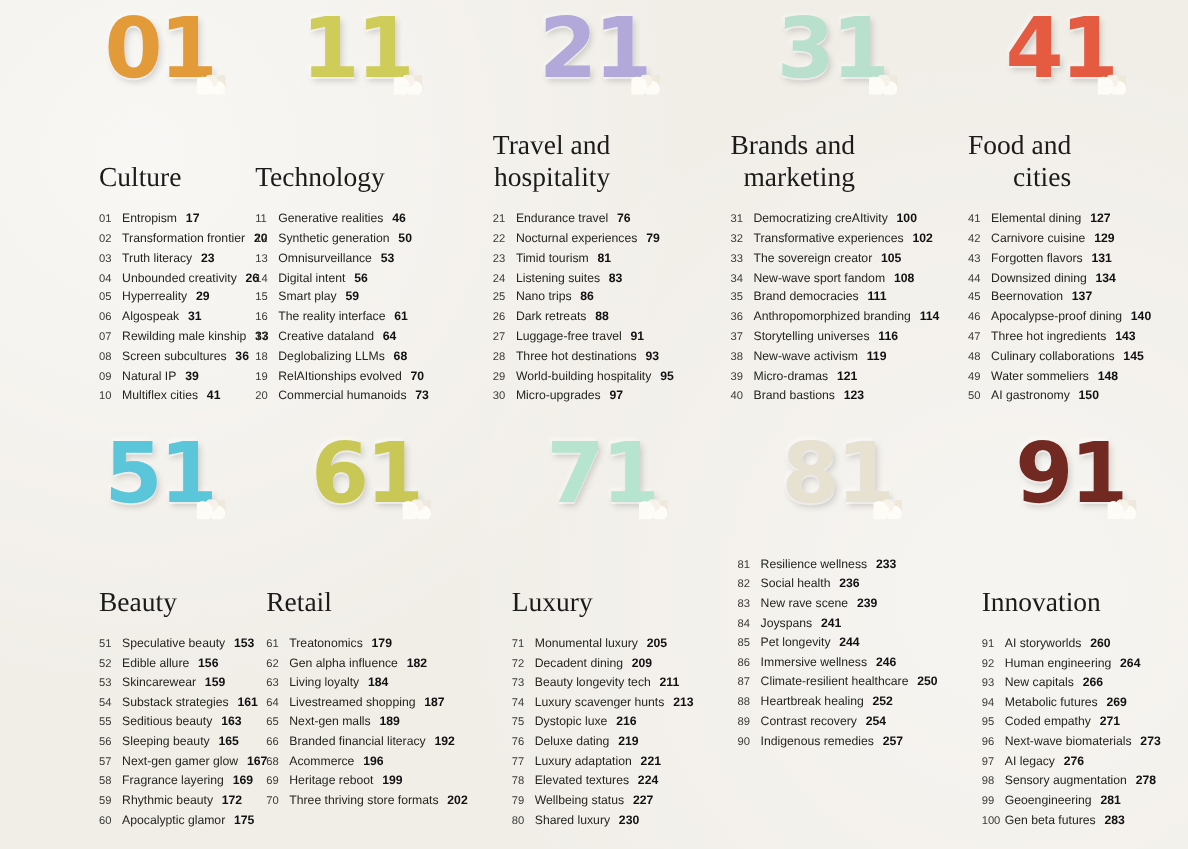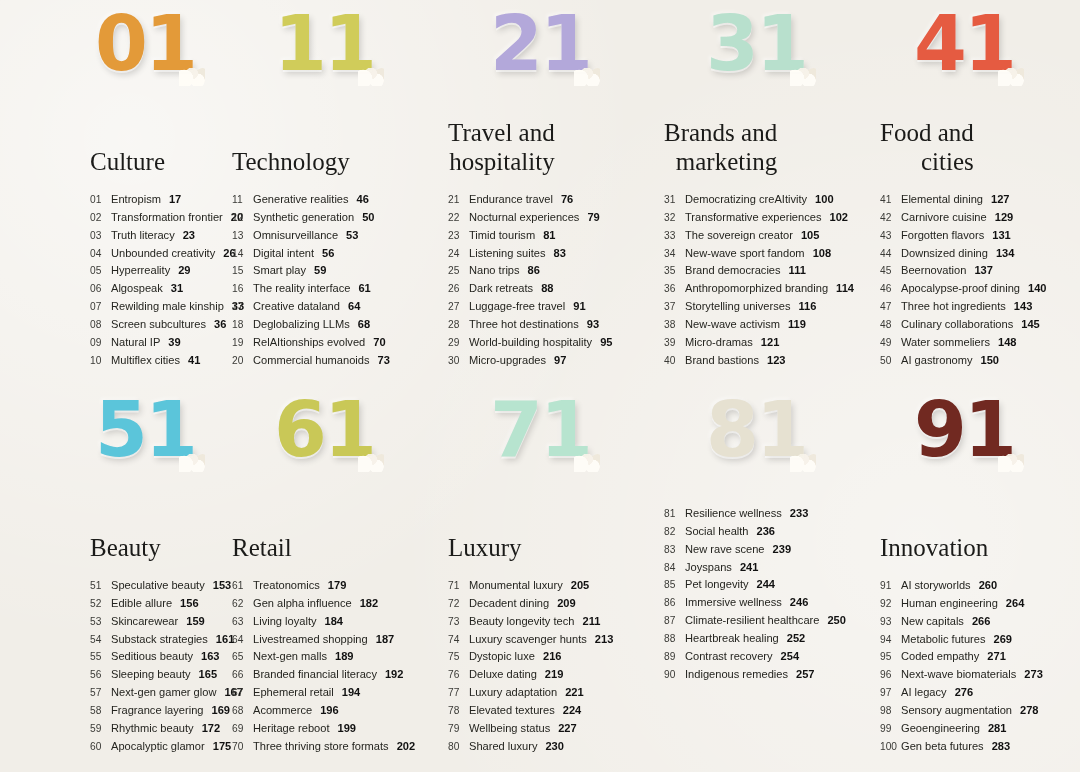--- a/index.html
+++ b/index.html
@@ -21,21 +21,21 @@
       radial-gradient(circle at 12% 18%, rgba(255,255,255,0.55) 0%, rgba(255,255,255,0) 45%),
       radial-gradient(circle at 85% 70%, rgba(255,255,255,0.4) 0%, rgba(255,255,255,0) 50%),
       #f1eee8;
   }
   .band {
     position: absolute;
     left: 0; right: 0;
     display: flex;
   }
   .band-top { top: 0; height: 386px; }
-  .band-bottom { top: 386px; height: 386px; }
+  .band-bottom { top: 386px; height: 386px; gap: 10px; }
 
   .col {
     width: 20%;
     padding: 0 14px 0 14px;
     display: flex;
     flex-direction: column;
   }
   .col:nth-child(1) { padding-left: 88px; }
   .col:nth-child(5) { padding-right: 30px; }
 
@@ -543,25 +543,20 @@
             <span class="idx">65</span>
             <span class="label">Next-gen malls</span>
             <span class="pnum">189</span>
           </li>
         <li>
             <span class="idx">66</span>
             <span class="label">Branded financial literacy</span>
             <span class="pnum">192</span>
           </li>
         <li>
-            <span class="idx">67</span>
-            <span class="label">Ephemeral retail</span>
-            <span class="pnum">194</span>
-          </li>
-        <li>
             <span class="idx">68</span>
             <span class="label">Acommerce</span>
             <span class="pnum">196</span>
           </li>
         <li>
             <span class="idx">69</span>
             <span class="label">Heritage reboot</span>
             <span class="pnum">199</span>
           </li>
         <li>

